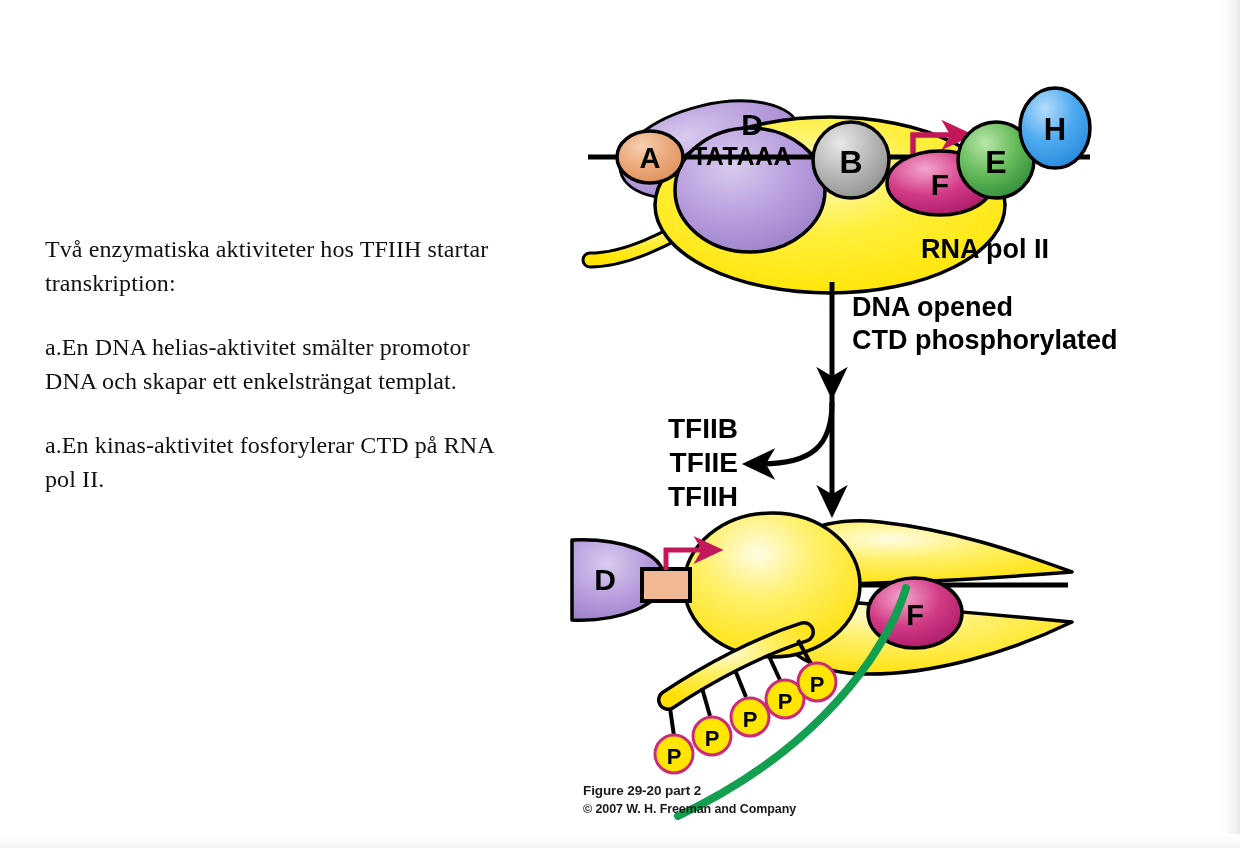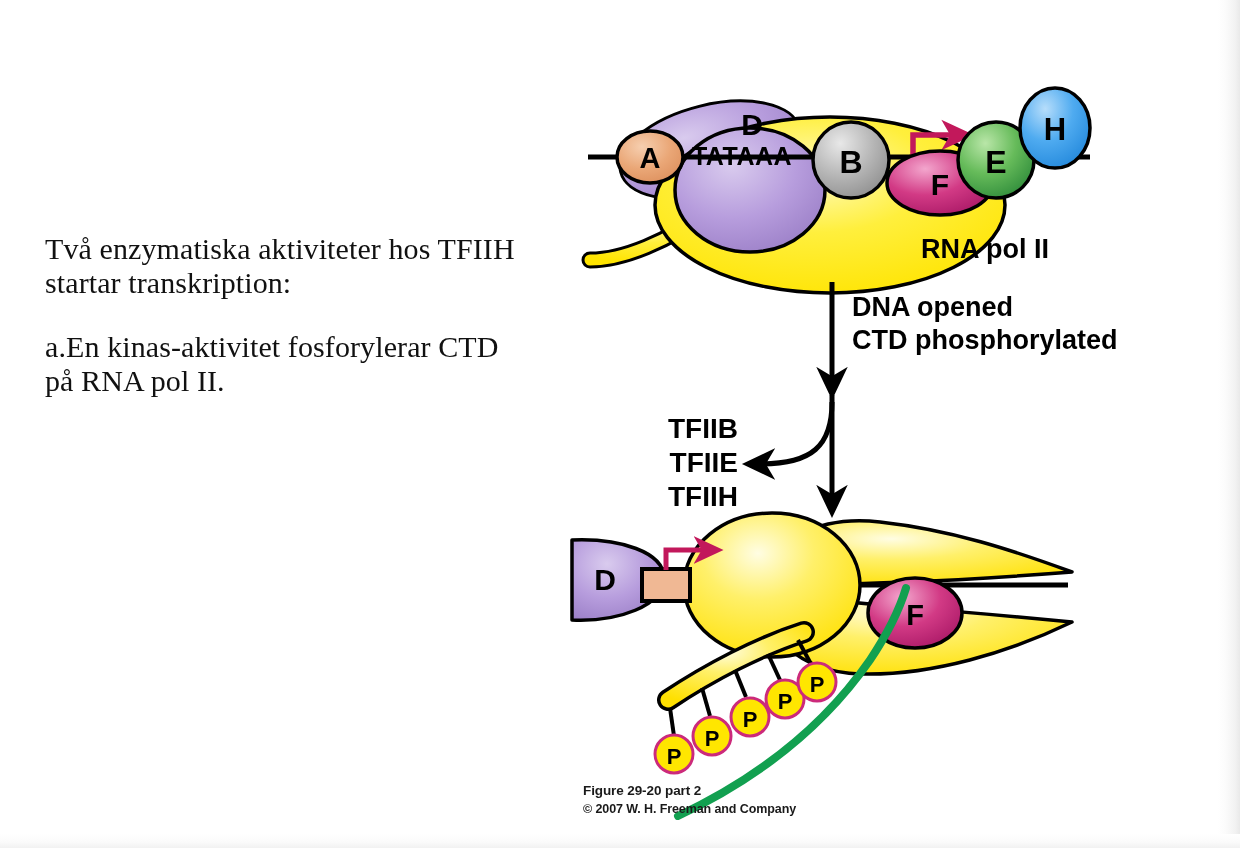--- a/index.html
+++ b/index.html
@@ -42,21 +42,21 @@
 
   
   #text-column {
     position: absolute;
     left: 45px;
     top: 232px;
     width: 470px;
   }
   .para {
     font-family: "Liberation Serif", serif;
-    font-size: 30px;
+    font-size: 24px;
     line-height: 34px;
     color: #111111;
     margin: 0 0 30px 0;
     letter-spacing: 0.1px;
   }
   .para:last-child { margin-bottom: 4px; }
 
   
   #figure {
     position: absolute;
@@ -96,20 +96,21 @@
     letter-spacing: -0.1px;
   }
 </style>
 </head>
 <body>
 
 <div id="slide">
 
   <div id="text-column">
     <p class="para">Två enzymatiska aktiviteter hos TFIIH startar transkription:</p>
+    <p class="para">a.En DNA helias-aktivitet smälter promotor DNA och skapar ett enkelsträngat templat.</p>
     <p class="para">a.En kinas-aktivitet  fosforylerar CTD på RNA pol II.</p>
   </div>
 
   <div id="figure">
     <svg width="560" height="760" viewBox="0 0 560 760" xmlns="http://www.w3.org/2000/svg">
       <defs>
         <radialGradient id="gradPurple" cx="38%" cy="30%" r="78%">
           <stop offset="0%" stop-color="#d9cbee"></stop>
           <stop offset="55%" stop-color="#b79ddd"></stop>
           <stop offset="100%" stop-color="#9b7fc7"></stop>

